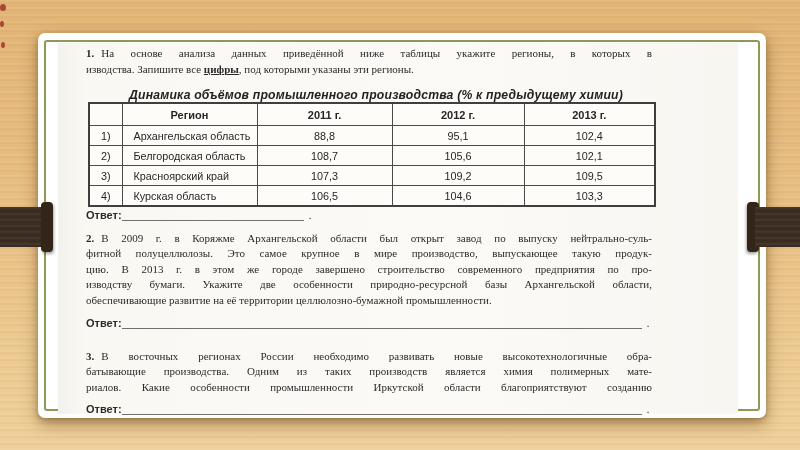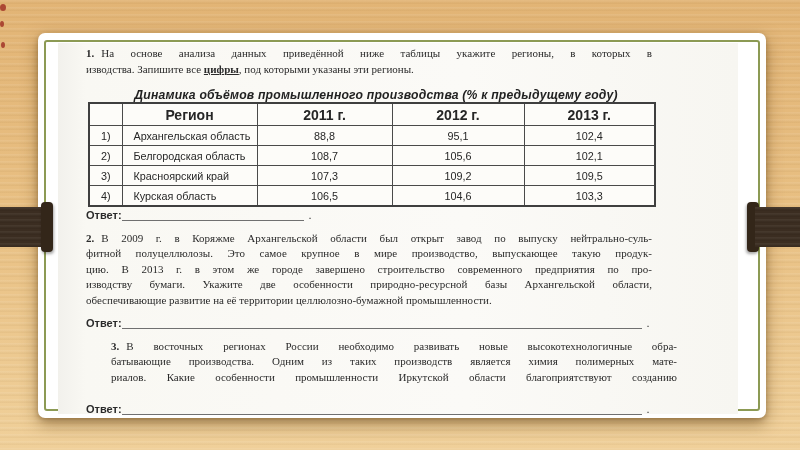--- a/index.html
+++ b/index.html
@@ -40,21 +40,21 @@
       #3b2d21;}
   .rl-main{left:0;top:207px;width:45px;height:40px;}
   .rl-cap{left:41px;top:202px;width:12px;height:50px;border-radius:4px;background:#332619;box-shadow:1px 2px 3px rgba(0,0,0,0.35);}
   .rr-cap{left:747px;top:202px;width:12px;height:50px;border-radius:4px;background:#332619;box-shadow:-1px 2px 3px rgba(0,0,0,0.35);}
   .rr-main{left:755px;top:207px;width:45px;height:40px;}
 
   
   .q{position:absolute;left:28px;width:566px;font-size:11px;line-height:15.4px;color:#2b2b2b;font-family:Liberation Serif, serif;}
   .q1{top:3px;line-height:15.5px;}
   .q2{top:188px;}
-  .q3{top:296px;margin-left:25px;}
+  .q3{top:306px;}
   .ln{text-align:justify;text-align-last:justify;}
   .ln.last{text-align-last:left;}
   .qnum{font-weight:bold;margin-right:7px;}
   .em{font-weight:bold;text-decoration:underline;}
 
   .tbl-title{
     position:absolute;left:30px;top:45px;width:576px;
     font-size:12.2px;font-weight:bold;font-style:italic;color:#222;
     text-align:center;letter-spacing:.2px;white-space:nowrap;
   }
@@ -66,21 +66,21 @@
   }
   .dtable col.c0{width:33px;}
   .dtable col.c1{width:135px;}
   .dtable col.c2{width:135px;}
   .dtable col.c3{width:132px;}
   .dtable col.c4{width:131px;}
   .dtable th,.dtable td{
     border:1px solid #4a4a4a;text-align:center;color:#262626;
     padding:0;white-space:nowrap;overflow:hidden;
   }
-  .dtable th{height:21px;font-size:14px;font-weight:bold;}
+  .dtable th{height:21px;font-size:11px;font-weight:bold;}
   .dtable td{height:19px;font-size:10.8px;}
   .dtable td.region{text-align:left;padding-left:11px;}
 
   .answer{position:absolute;left:28px;display:flex;align-items:flex-end;font-size:11px;color:#2b2b2b;}
   .a1{top:165px;}
   .a2{top:273px;}
   .a3{top:359px;}
   .alabel{font-weight:bold;}
   .aline{display:inline-block;border-bottom:1px solid #707070;height:12px;}
   .aline.short{width:182px;}
@@ -97,21 +97,21 @@
 
   <div class="card">
     <div class="card-border"></div>
     <div class="paper">
 
       <div class="q q1">
         <div class="ln"><span class="qnum">1.</span><span>На основе анализа данных приведённой ниже таблицы укажите регионы, в которых в</span></div>
         <div class="ln last"><span>изводства. Запишите все </span><span class="em">цифры</span><span>, под которыми указаны эти регионы.</span></div>
       </div>
 
-      <div class="tbl-title">Динамика объёмов промышленного производства (% к предыдущему году)</div>
+      <div class="tbl-title">Динамика объёмов промышленного производства (% к предыдущему химии)</div>
 
       <table class="dtable">
         <colgroup>
             <col class="c0">
             <col class="c1">
             <col class="c2">
             <col class="c3">
             <col class="c4">
           </colgroup>
         <thead>

